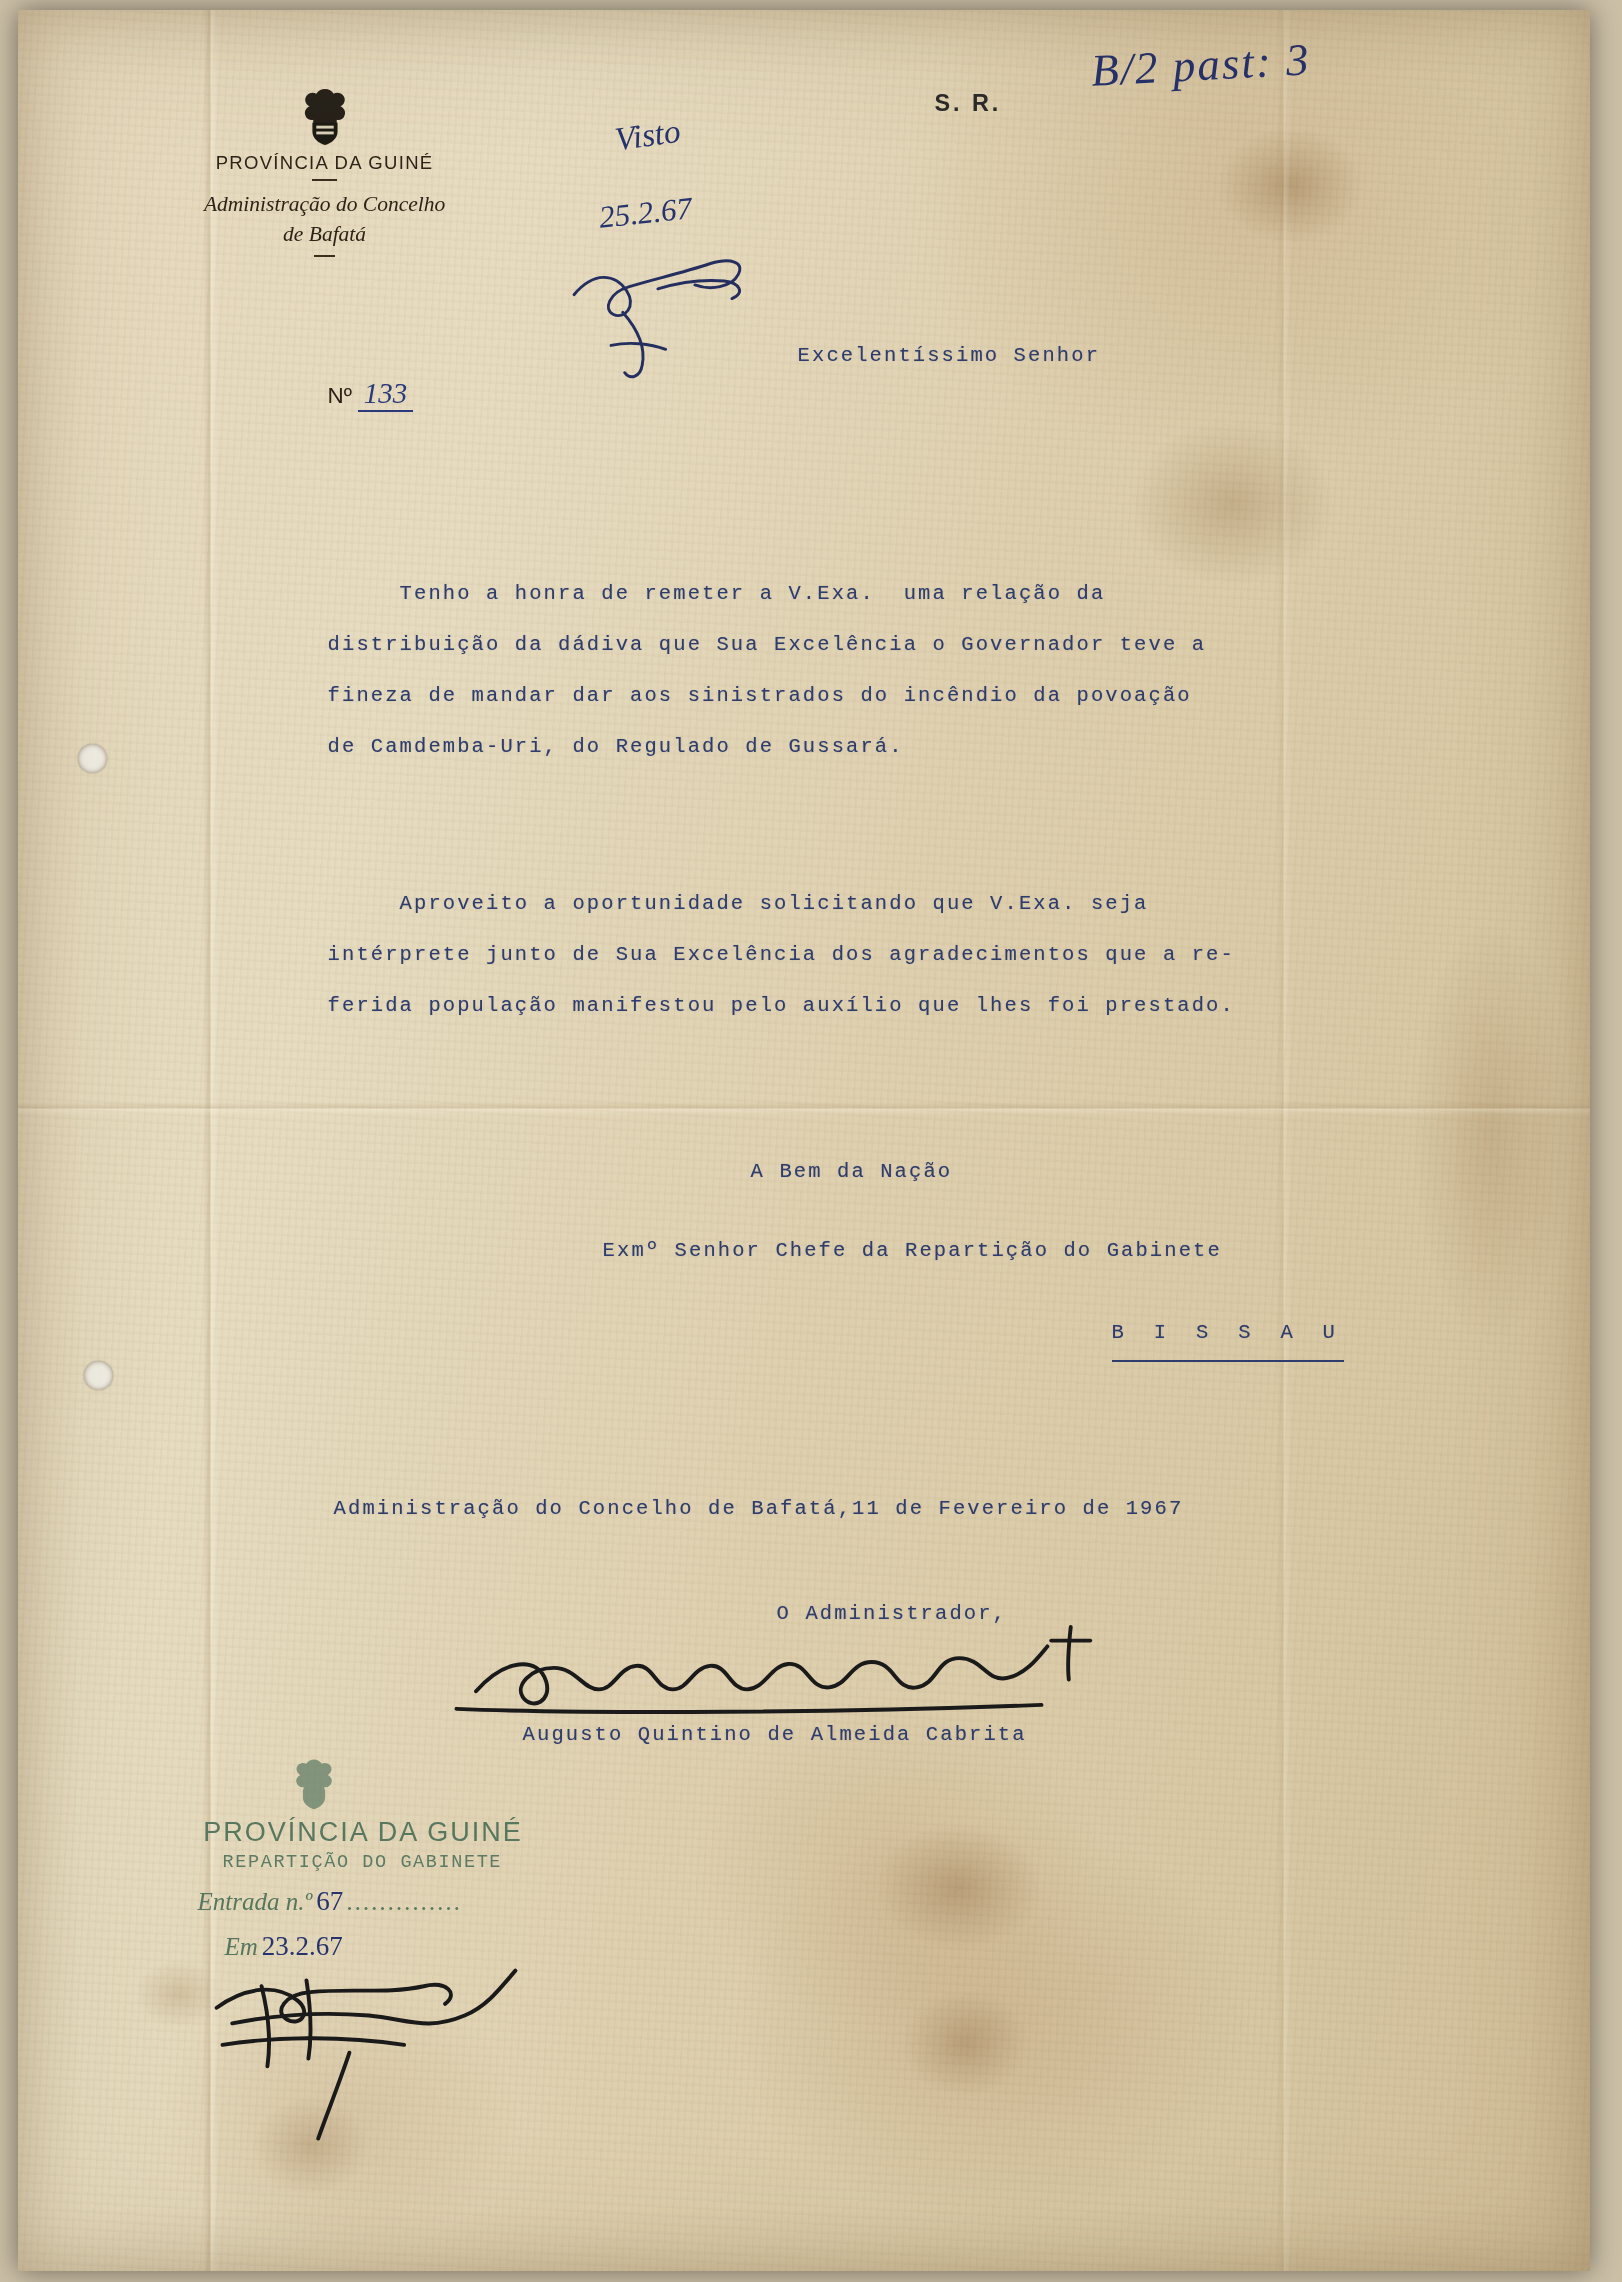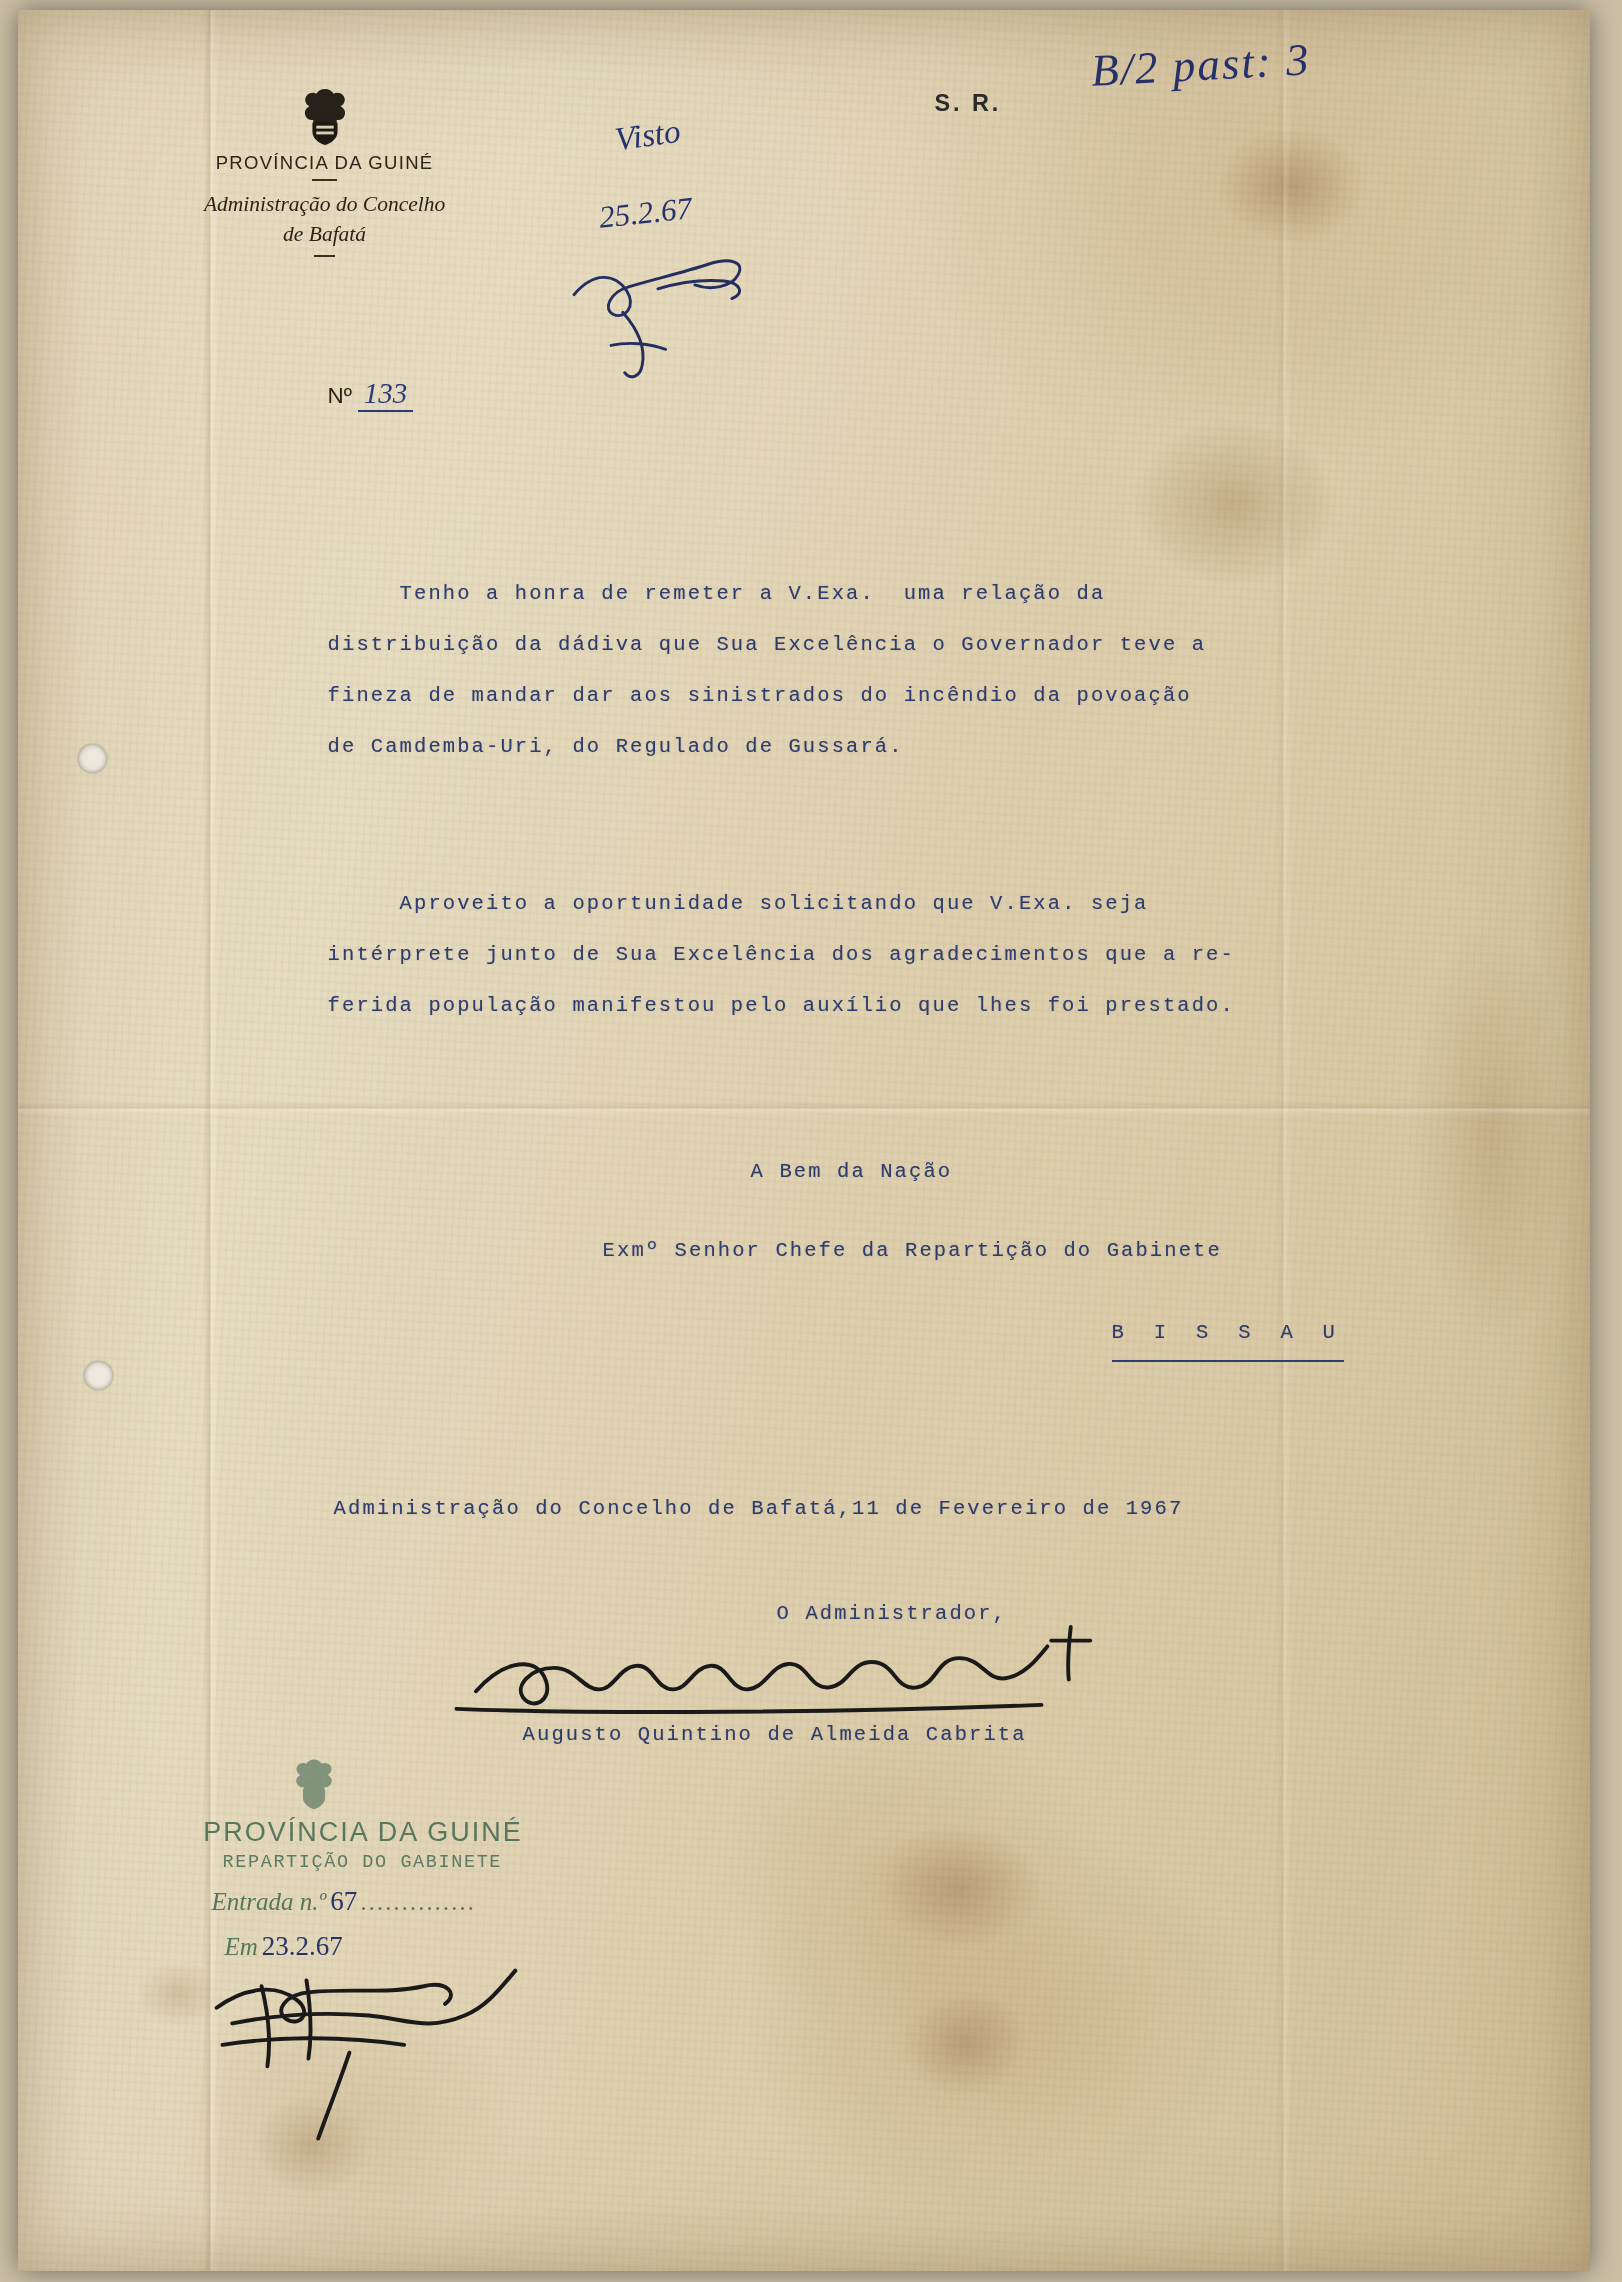--- a/index.html
+++ b/index.html
@@ -243,21 +243,21 @@
     color: #5d7b64;
     margin-left: 33px;
     margin-top: 3.9px;
   }
   .stamp-field {
     font-family: "Liberation Serif", serif;
     font-style: italic;
     font-size: 25px;
     color: #56765e;
     margin-top: 13.7px;
-    margin-left: 22px;
+    margin-left: 8px;
     white-space: pre;
   }
   .stamp-field .dots {
     letter-spacing: 2px;
   }
   .stamp-field .hw {
     font-family: "Liberation Serif", serif;
     font-style: normal;
     color: #26336d;
     font-size: 27px;
@@ -343,20 +343,21 @@
       <svg width="254" height="156" viewBox="0 0 260 160">
         <g fill="none" stroke="#242f60" stroke-width="3" stroke-linecap="round">
           <path d="M10 52 C30 28, 52 30, 64 48 C74 64, 62 78, 50 72 C40 67, 46 50, 66 44 C92 36, 120 30, 150 20 C170 14, 186 18, 178 32 C172 44, 150 48, 134 42"></path>
           <path d="M96 46 C116 40, 140 36, 164 38 C180 40, 186 50, 172 56"></path>
           <path d="M60 70 C74 86, 84 104, 80 124 C78 136, 68 140, 62 132"></path>
           <path d="M48 104 C66 100, 88 102, 104 108"></path>
         </g>
       </svg>
     </div>
 
+    <div class="typed addressee">Excelentíssimo Senhor</div>
 
     <div class="typed body-p p2"><span>     Aproveito a oportunidade solicitando que V.Exa. seja</span>
 <span>intérprete junto de Sua Excelência dos agradecimentos que a re-</span>
 <span>ferida população manifestou pelo auxílio que lhes foi prestado.</span></div>
 
     <div class="typed body-p p1"><span>     Tenho a honra de remeter a V.Exa.  uma relação da</span>
 <span>distribuição da dádiva que Sua Excelência o Governador teve a</span>
 <span>fineza de mandar dar aos sinistrados do incêndio da povoação</span>
 <span>de Camdemba-Uri, do Regulado de Gussará.</span></div>
 

